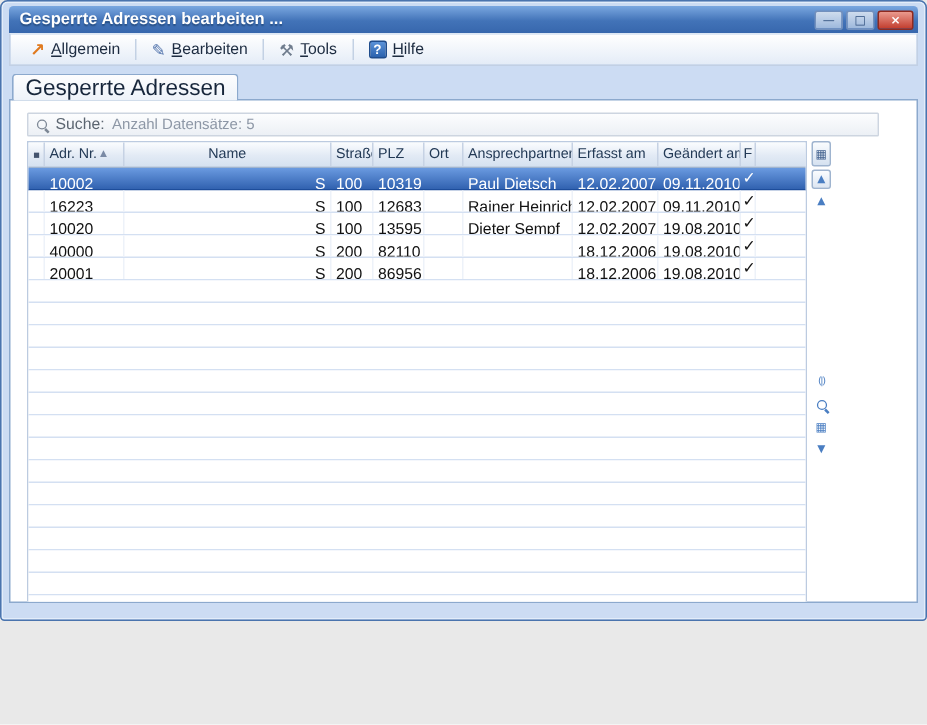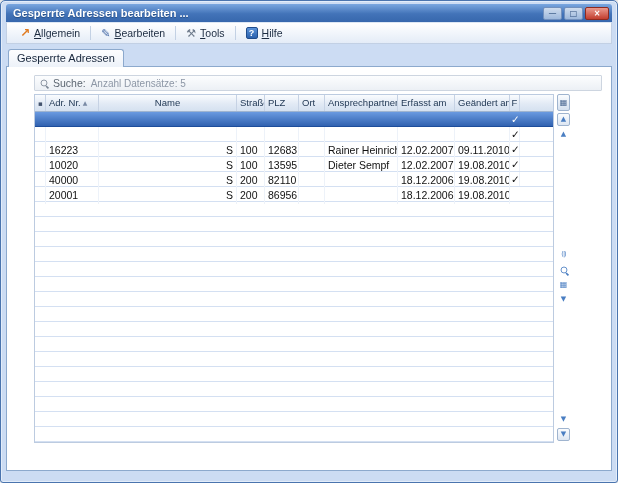--- a/index.html
+++ b/index.html
@@ -1,20 +1,20 @@
 <!DOCTYPE html>
 <html><head>
 <meta charset="utf-8">
 <style>
   * { margin:0; padding:0; box-sizing:border-box; }
   html,body { background:#e9e9e9; font-family:"Liberation Sans", sans-serif; }
   .glyph { font-family:"DejaVu Sans","Liberation Sans",sans-serif; }
 
   .window{
-    width:618px; height:483px;
+    width:618px; height:414px;
     background:#ccdcf3;
     border:1px solid #4a74ae;
     border-radius:5px 5px 3px 3px;
     padding:3px 5px 11px 5px;
     display:flex; flex-direction:column;
     box-shadow:inset 0 0 0 1px #e3edfa;
   }
 
   
   .titlebar{
@@ -53,33 +53,33 @@
     border:1.5px solid #4a7ec2; border-radius:50%;}
   .magnifier::after{ content:""; position:absolute; width:4px; height:1.5px; background:#4a7ec2;
     transform:rotate(45deg); left:6px; top:7.5px;}
   .magnifier.gray::before{ border-color:#7c8795;}
   .magnifier.gray::after{ background:#7c8795;}
   .magnifier.small{ width:8px; height:8px; transform:scale(.85);}
 
   
   .tabstrip{ height:18px; flex:0 0 auto; margin-top:4px; padding-left:2px; display:flex; align-items:flex-end;}
   .tab{
-    height:18px; padding:0 8px; font-size:11px; color:#17263b;
+    height:18px; padding:0 8px; font-size:15px; color:#17263b;
     background:linear-gradient(#fdfdfe,#edf2f9);
     border:1px solid #8ca9cd; border-bottom:none;
     border-radius:3px 3px 0 0; line-height:17px;
     position:relative; z-index:2; margin-bottom:-1px; cursor:default;
   }
 
   
   .panel{
     flex:1 1 auto; background:#fff; border:1px solid #8ca9cd;
     position:relative; overflow:hidden; padding-top:8px;
   }
-  .grid-control{ margin-left:27px; width:568px; }
+  .grid-control{ margin-left:11px; width:568px; }
 
   
   .searchbar{
     height:16px; display:flex; align-items:center; gap:5px; padding:0 5px;
     background:linear-gradient(#fcfdfe,#ecf0f5);
     border:1px solid #cdd5e0; border-radius:1px;
   }
   .search-label{ font-size:10.5px; color:#5b6570; }
   .search-input{ flex:1; border:none; outline:none; background:transparent; font-size:10.5px;
     font-family:"Liberation Sans",sans-serif; color:#333; height:14px;}
@@ -91,21 +91,21 @@
   .grid{ width:520px; border:1px solid #bccbe0; background:#fff; }
   .hdr{ display:flex; height:17px; background:linear-gradient(#fafcfe,#e2eaf5 55%,#d5e1f0);
     border-bottom:1px solid #9fb4cf; }
   .hdr .c{ border-right:1px solid #c6d2e4; color:#233a56; font-size:9.5px; line-height:16px;
     padding:0 3px; overflow:hidden; white-space:nowrap; cursor:default;}
   .hdr .c:last-child{ border-right:none; }
   .sort{ font-size:6px; color:#7a8aa5; margin-left:2px; vertical-align:1px;}
   .marker-glyph{ font-size:7px; color:#44546e; line-height:16px;}
 
   .row{ display:flex; height:15px; border-bottom:1px solid #d4e0f2; background:#fff; cursor:default;}
-  .row .c{ font-size:10.5px; line-height:14px; color:#111; padding:16px 3px;
+  .row .c{ font-size:10.5px; line-height:14px; color:#111; padding:4px 3px;
     overflow:hidden; white-space:nowrap; border-right:1px solid #edf2f9;}
   .row .c:last-child{ border-right:none;}
   .row.selected{ background:linear-gradient(#6a9ae0,#3162b0); border-bottom:1px solid #1d4d9b;}
   .row.selected .c{ color:#fff; border-right-color:transparent;}
 
   .c-marker{ width:11px; }
   .c-adr{ width:53px; }
   .c-name{ width:138px; text-align:right; }
   .c-str{ width:28px; text-align:left; }
   .c-plz{ width:34px; }

